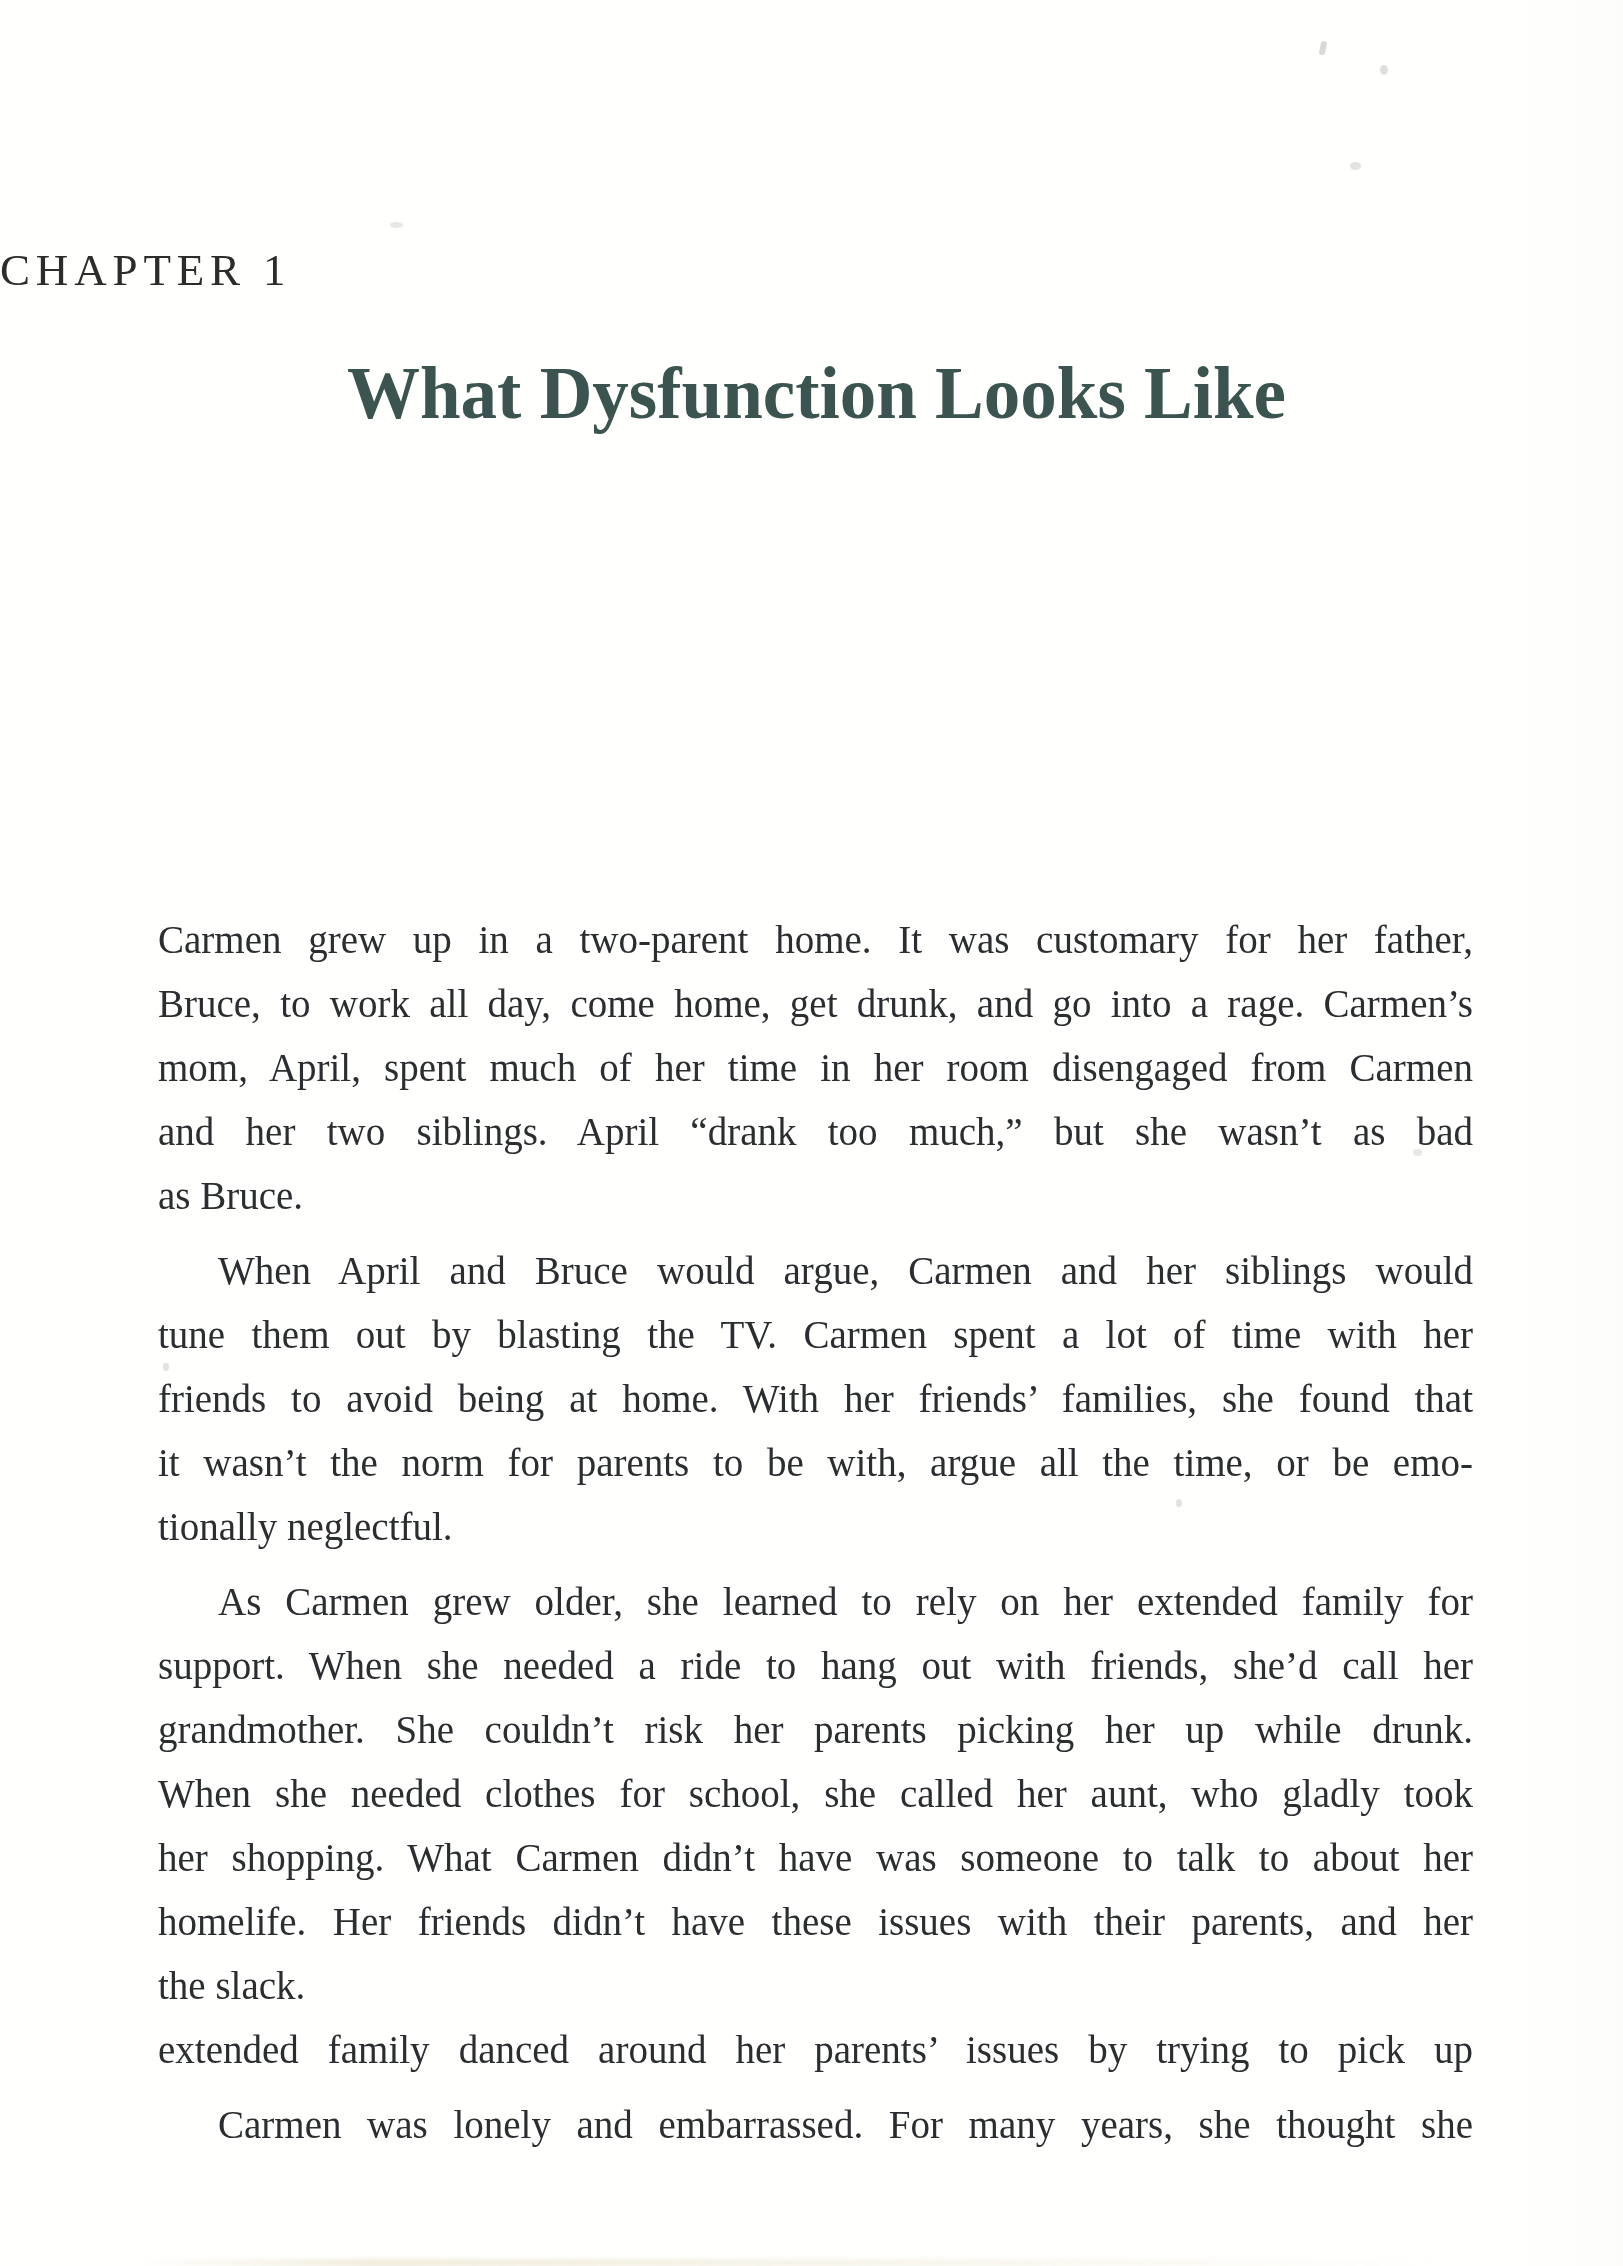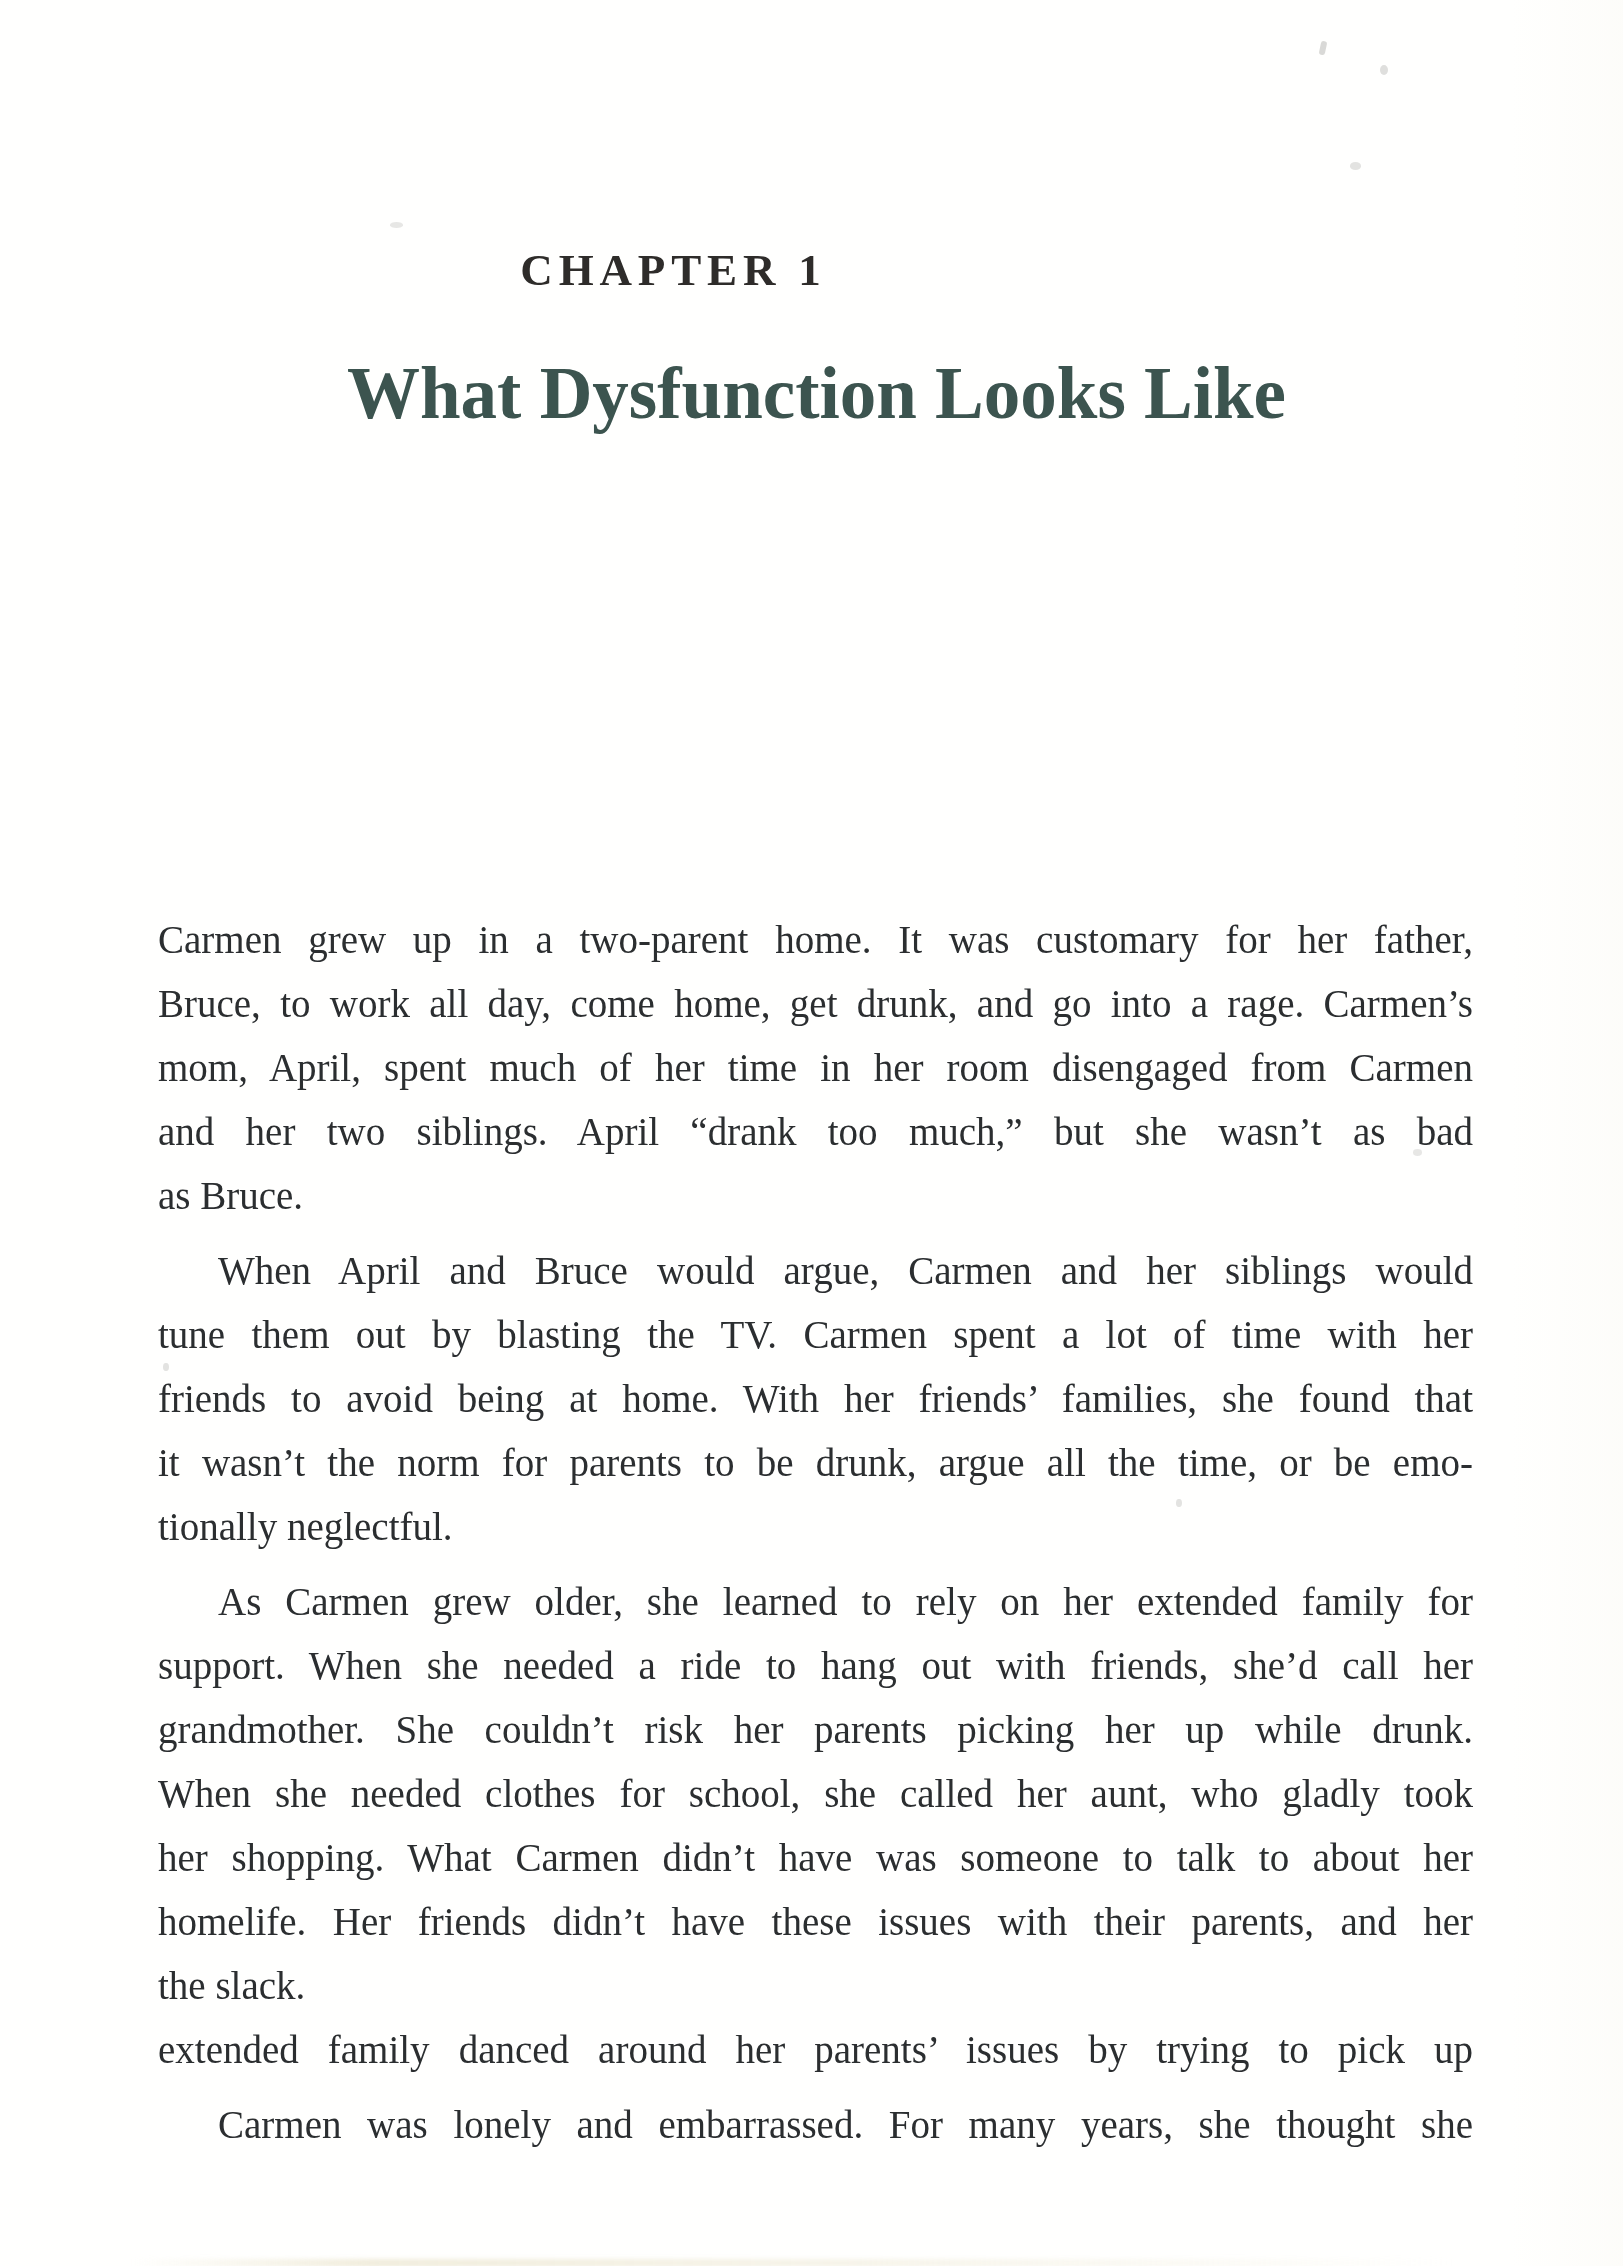--- a/index.html
+++ b/index.html
@@ -15,23 +15,22 @@
     position:relative;
     font-family:"Liberation Serif","DejaVu Serif",serif;
     overflow:hidden;
   }
   .page{
     position:absolute;inset:0;
   }
   .chapter-label{
     position:absolute;
     top:244px;left:0;width:1347px;
-    text-align:center;
     font-size:45px;
-    font-weight:bold;
+    font-weight:normal;
     letter-spacing:0.13em;
     color:var(--color-chapter);
     white-space:nowrap;
   }
   .page-title{
     position:absolute;
     top:347px;left:0;width:1623px;
     text-align:center;
     font-size:73px;
     font-weight:bold;
@@ -96,21 +95,21 @@
         <div class="text-line justified">Carmen grew up in a two-parent home. It was customary for her father,</div>
         <div class="text-line justified">Bruce, to work all day, come home, get drunk, and go into a rage. Carmen’s</div>
         <div class="text-line justified">mom, April, spent much of her time in her room disengaged from Carmen</div>
         <div class="text-line justified">and her two siblings. April “drank too much,” but she wasn’t as bad</div>
         <div class="text-line lastline">as Bruce.</div>
       </div>
       <div class="para">
         <div class="text-line justified indented">When April and Bruce would argue, Carmen and her siblings would</div>
         <div class="text-line justified">tune them out by blasting the TV. Carmen spent a lot of time with her</div>
         <div class="text-line justified">friends to avoid being at home. With her friends’ families, she found that</div>
-        <div class="text-line justified">it wasn’t the norm for parents to be drunk, argue all the time, or be emo-</div>
+        <div class="text-line justified">it wasn’t the norm for parents to be with, argue all the time, or be emo-</div>
         <div class="text-line lastline">tionally neglectful.</div>
       </div>
       <div class="para">
         <div class="text-line justified indented">As Carmen grew older, she learned to rely on her extended family for</div>
         <div class="text-line justified">support. When she needed a ride to hang out with friends, she’d call her</div>
         <div class="text-line justified">grandmother. She couldn’t risk her parents picking her up while drunk.</div>
         <div class="text-line justified">When she needed clothes for school, she called her aunt, who gladly took</div>
         <div class="text-line justified">her shopping. What Carmen didn’t have was someone to talk to about her</div>
         <div class="text-line justified">homelife. Her friends didn’t have these issues with their parents, and her</div>
         <div class="text-line lastline">the slack.</div>

